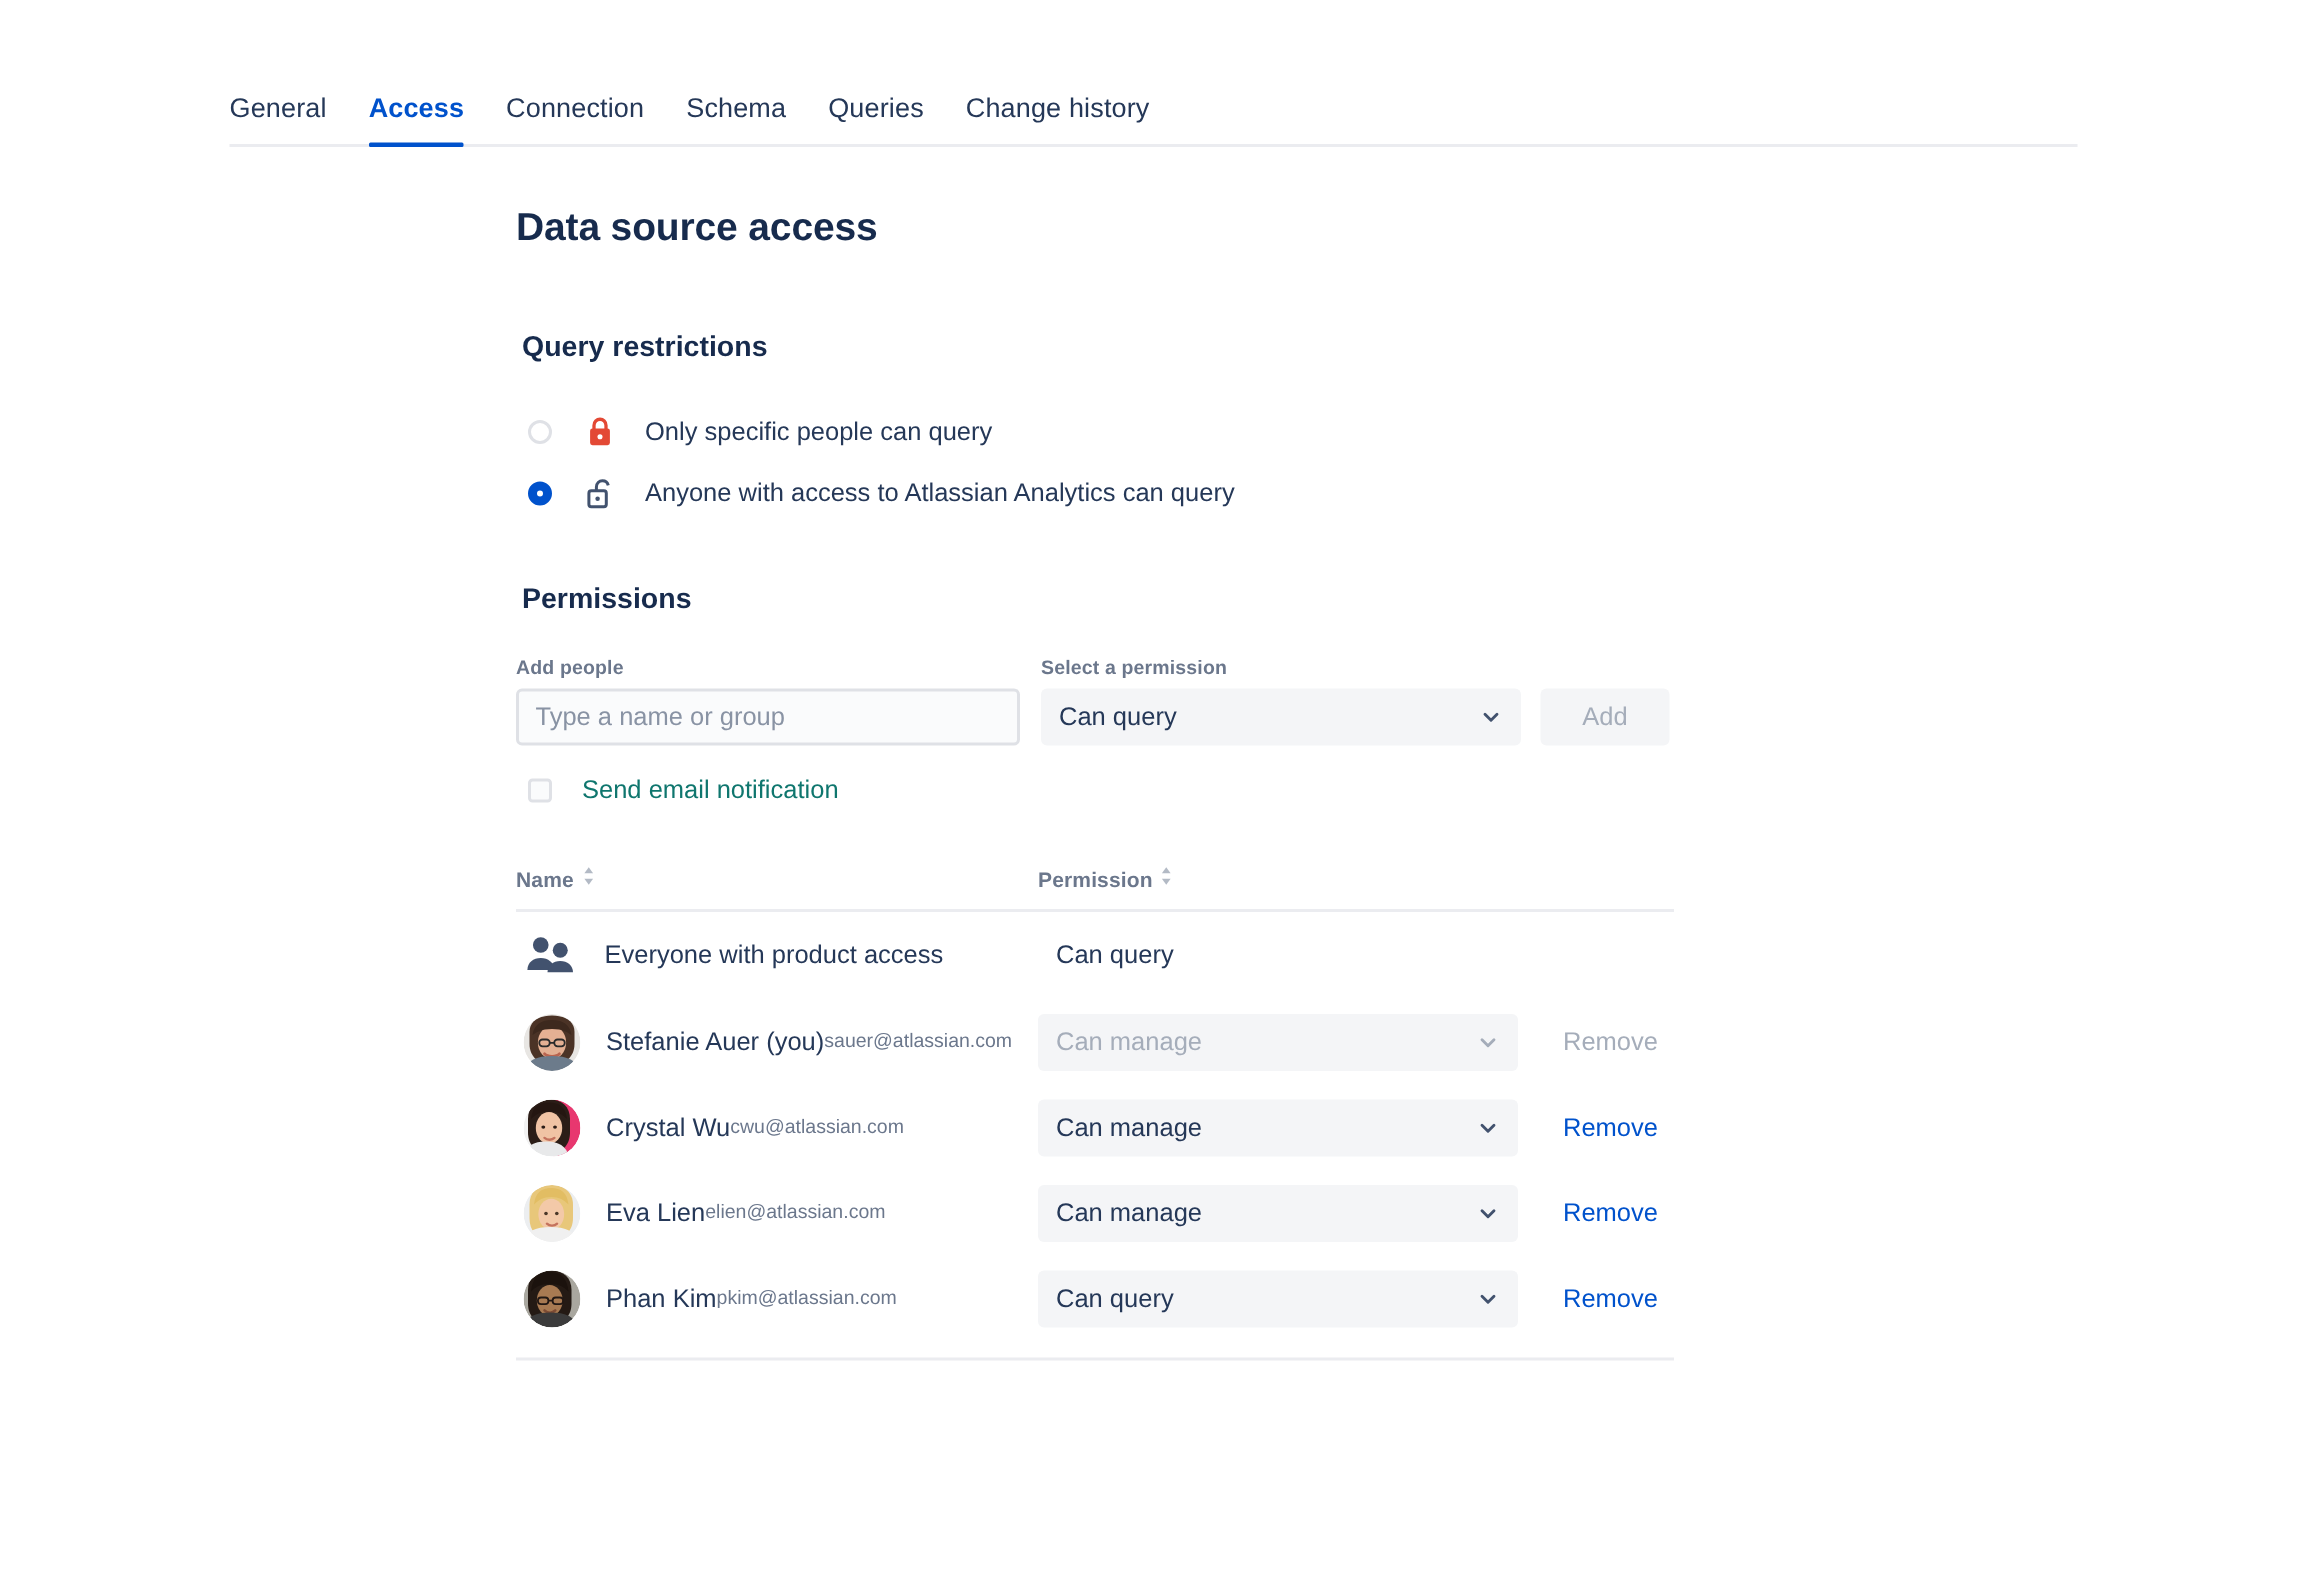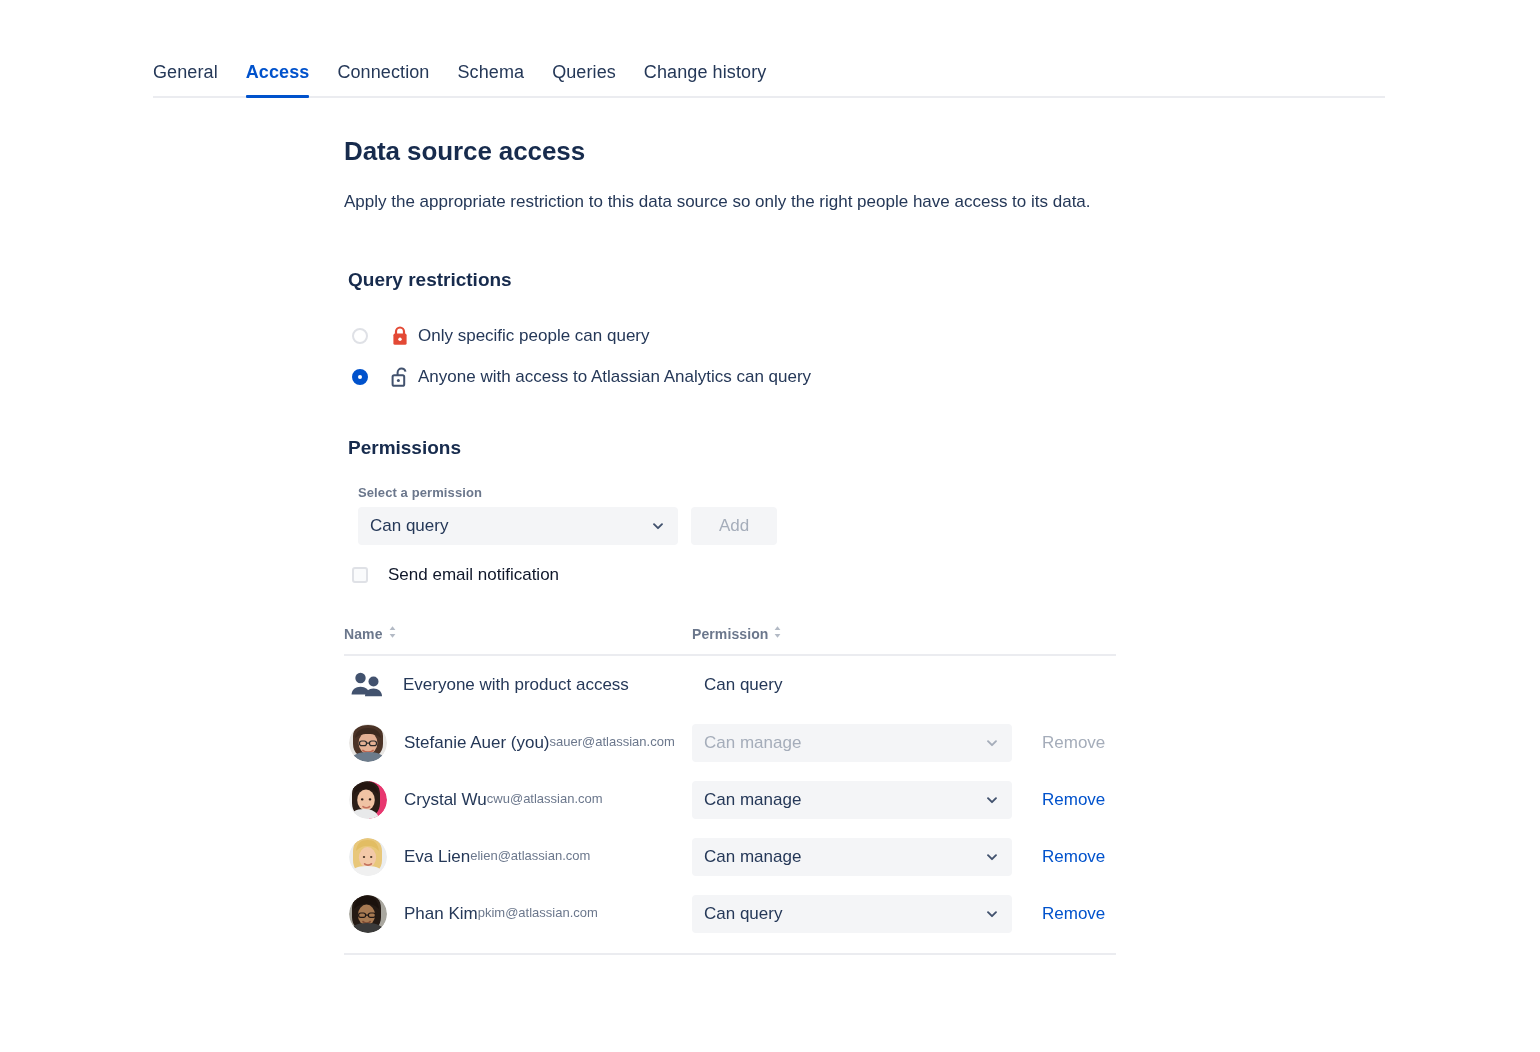--- a/index.html
+++ b/index.html
@@ -100,21 +100,21 @@
   .radio.checked::after {
     content: "";
     position: absolute;
     left: 4px; top: 4px;
     width: 4px; height: 4px;
     border-radius: 50%;
     background: #fff;
   }
   .lock-icon { margin-left: 22px; display: flex; align-items: center; flex: 0 0 auto; }
   .radio-label {
-    margin-left: 8px;
+    margin-left: 20px;
     font-size: 17px;
     color: #253858;
   }
 
   
   .perm-block { margin-top: 40px; }
   .form-row {
     display: flex;
     margin-top: 26px;
     align-items: flex-end;
@@ -189,21 +189,21 @@
     width: 16px; height: 16px;
     border: 2px solid #dfe1e6;
     border-radius: 3px;
     background: #fafbfc;
     margin-left: 8px;
     flex: 0 0 auto;
   }
   .checkbox-label {
     margin-left: 20px;
     font-size: 17px;
-    color: #0f172a;
+    color: #0f766e;
   }
 
   
   .perm-table { margin-top: 40px; width: 772px; }
   .thead {
     display: flex;
     align-items: center;
     padding-bottom: 12px;
     border-bottom: 2px solid #ebecf0;
     margin-top: 32px;
@@ -280,21 +280,20 @@
     <div class="tab active"><span>Access</span></div>
     <div class="tab"><span>Connection</span></div>
     <div class="tab"><span>Schema</span></div>
     <div class="tab"><span>Queries</span></div>
     <div class="tab"><span>Change history</span></div>
   </div>
 
   <div class="content">
 
     <h1 class="section-title">Data source access</h1>
-    <p class="section-desc">Apply the appropriate restriction to this data source so only the right people have access to its data.</p>
 
     <div style="margin-top:54px;">
       <h2 class="sub-title">Query restrictions</h2>
 
       <div class="radio-group">
 
         <div class="radio-row">
           <div class="radio"></div>
           <span class="lock-icon">
             <svg width="20" height="22" viewBox="0 0 20 22">
@@ -318,20 +317,24 @@
           <span class="radio-label">Anyone with access to Atlassian Analytics can query</span>
         </div>
 
       </div>
     </div>
 
     <div class="perm-block">
       <h2 class="sub-title">Permissions</h2>
 
       <div class="form-row">
+        <div class="field">
+          <span class="field-label">Add people</span>
+          <input class="text-input" type="text" value="" placeholder="Type a name or group" style="">
+        </div>
 
         <div class="field-gap"></div>
 
         <div class="field">
           <span class="field-label">Select a permission</span>
           <div class="select-box">
             <span>Can query</span>
             <span class="chev">
               <svg width="16" height="16" viewBox="0 0 16 16">
                   <path d="M4 6.2l4 4 4-4" fill="none" stroke="#42526E" stroke-width="1.9" stroke-linecap="round" stroke-linejoin="round"></path>

